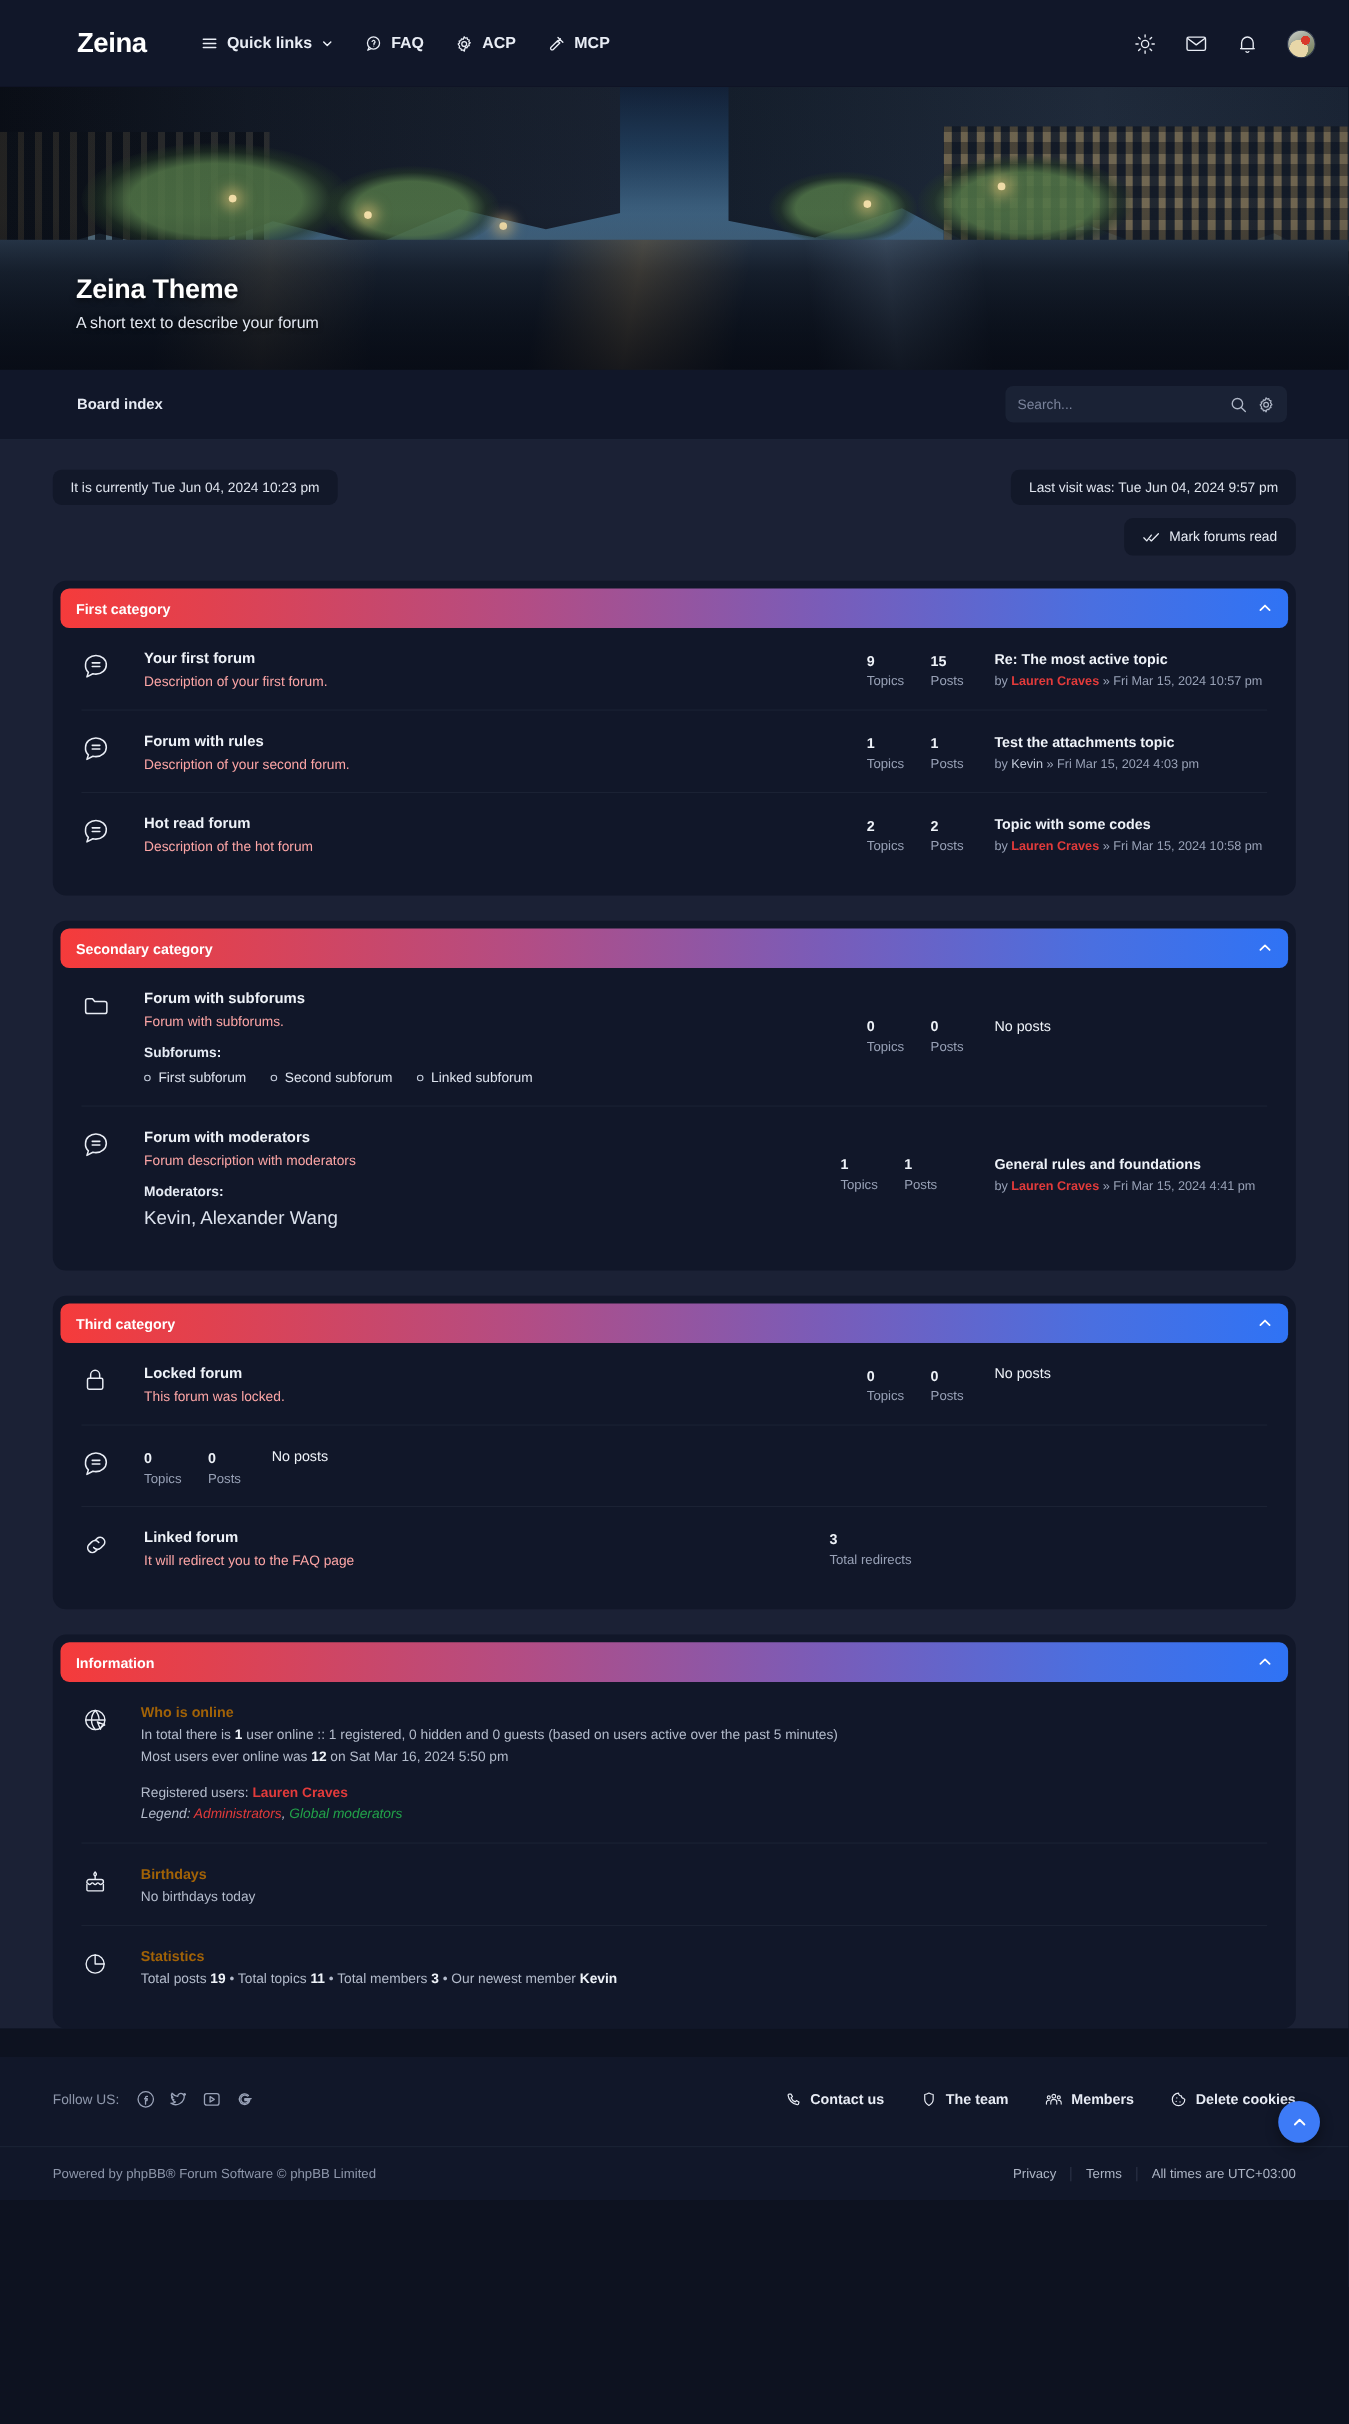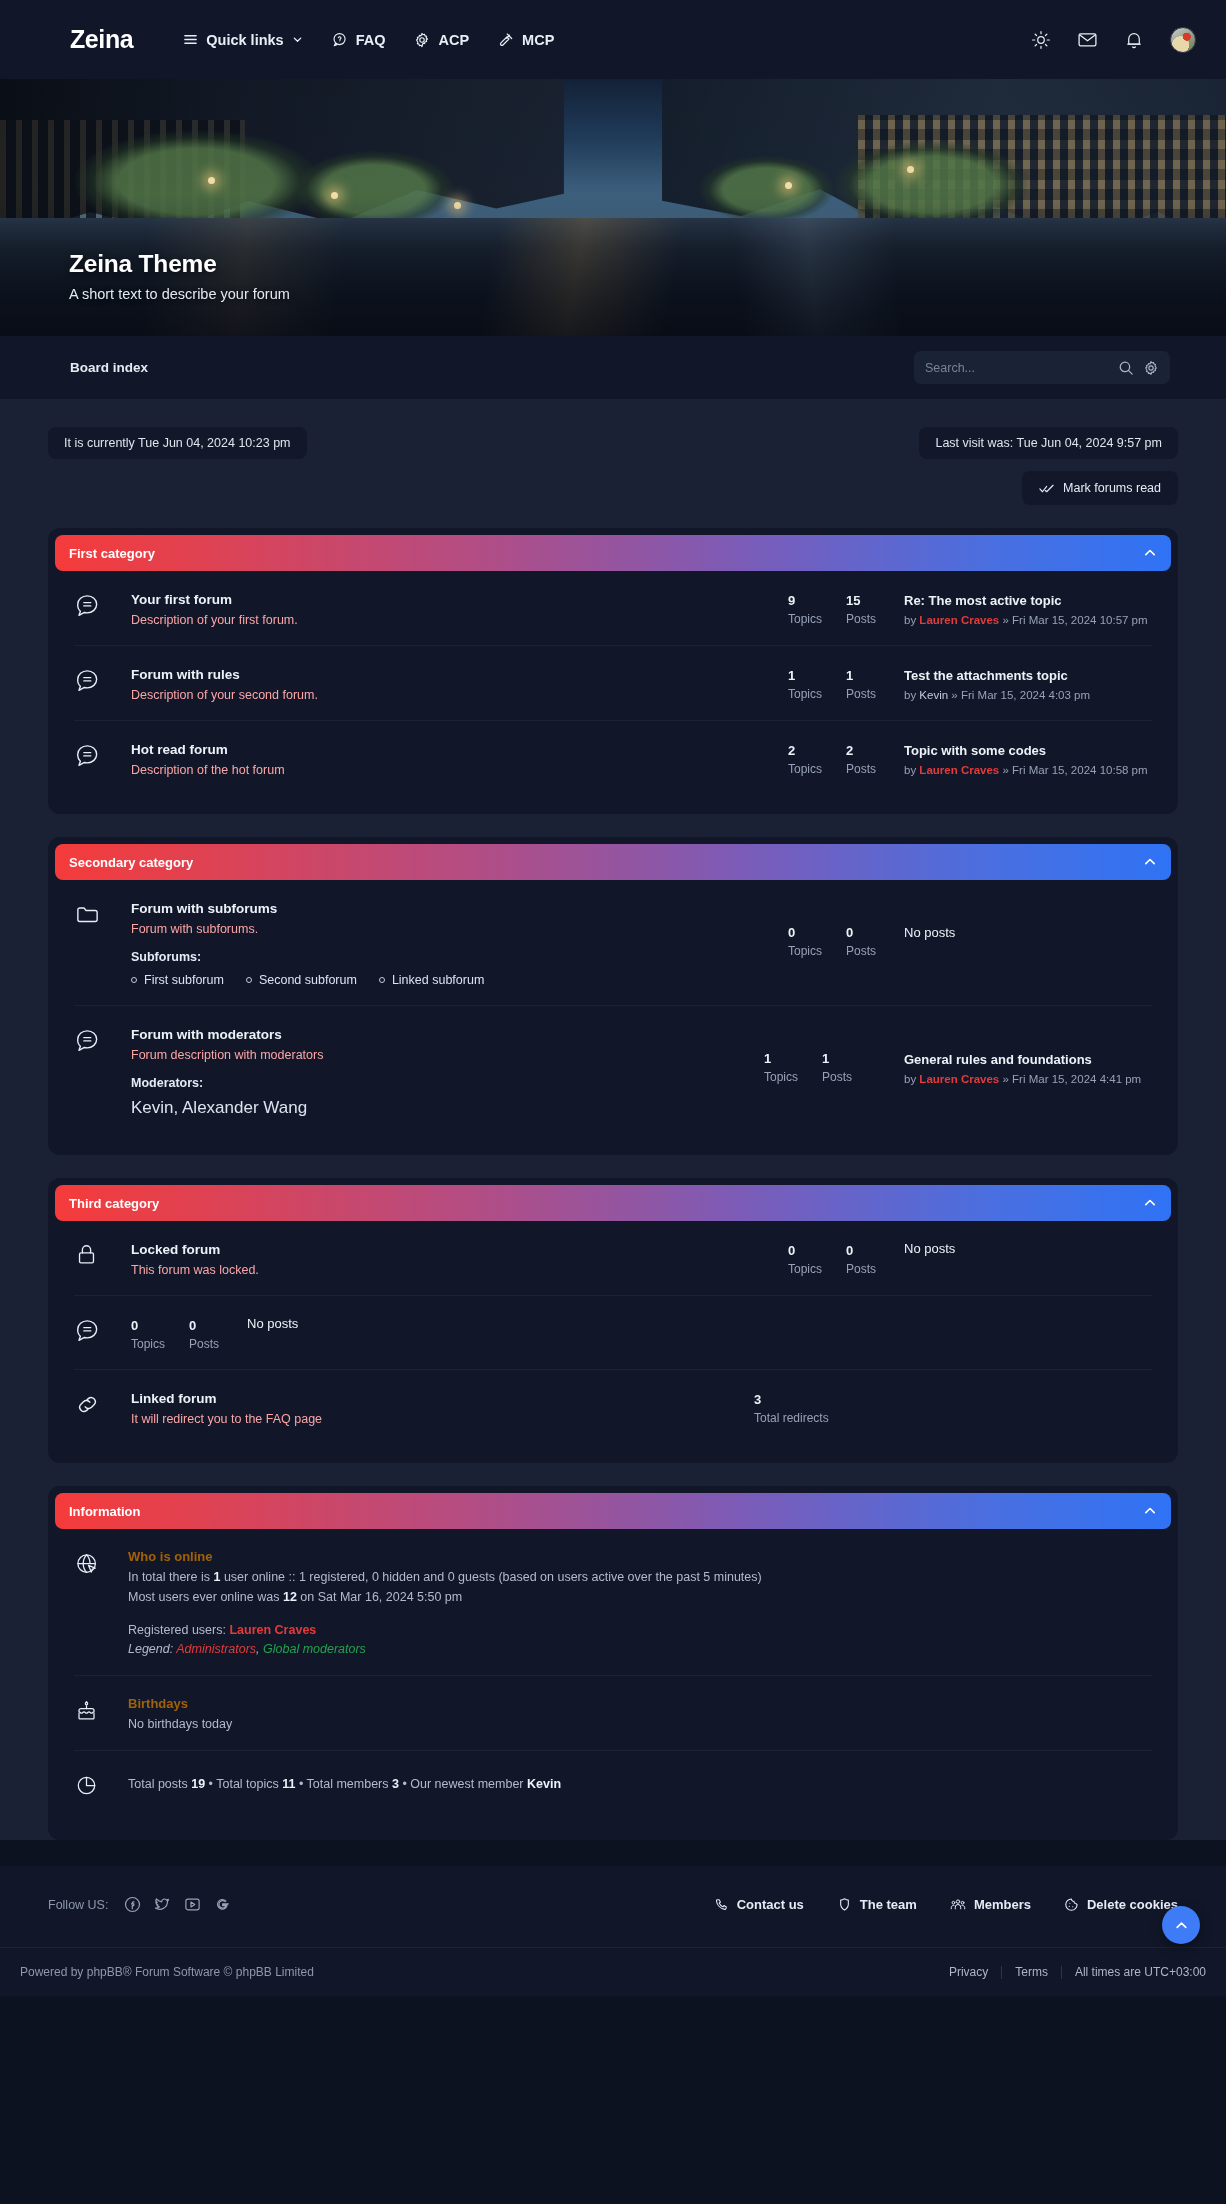--- a/index.html
+++ b/index.html
@@ -225,21 +225,21 @@
     margin-top: 26px;
   }
   .follow { display: flex; align-items: center; gap: 13px; }
   .follow-lbl { font-size: 12.5px; color: #8e97ab; margin-right: 3px; }
   .sico { cursor: pointer; display: inline-flex; }
   .footlinks { margin-left: auto; display: flex; align-items: center; gap: 33px; }
   .flink { display: flex; align-items: center; gap: 8px; font-size: 13px; color: #e7ebf4; cursor: pointer; font-weight: bold; }
   .footer-bot {
     background: #111729;
     border-top: 1px solid #1b2336;
-    padding: 17px 20px;
+    padding: 17px 48px;
     display: flex; align-items: center; text-align: center;
   }
   .copy { font-size: 12px; color: #8e97ab; }
   .legal { margin-left: auto; display: flex; align-items: center; gap: 0; }
   .legal a { font-size: 12px; color: #aeb6c6; padding: 0 13px; cursor: pointer; text-decoration: none; }
   .legal .sep { width: 1px; height: 13px; background: #2b3448; }
   .legal .tz { font-size: 12px; color: #aeb6c6; padding-left: 13px; }
   .totop {
     position: absolute; right: 26px; bottom: 52px;
     width: 38px; height: 38px; border-radius: 50%;
@@ -727,20 +727,21 @@
         </div>
 
         <div class="inforow">
           <div class="info-ico">
             <svg width="25" height="25" viewBox="0 0 28 28" fill="none" stroke="#e9edf5" stroke-width="1.4" stroke-linecap="round" stroke-linejoin="round">
               <path d="M23.2 14A9.2 9.2 0 1 1 14 4.8"></path>
               <path d="M14 4.8A9.2 9.2 0 0 1 23.2 14H14z"></path>
             </svg>
           </div>
           <div class="info-main">
+            <div class="info-title">Statistics</div>
             <div class="info-line">
               <span>Total posts </span><b>19</b><span> • Total topics </span><b>11</b><span> • Total members </span><b>3</b><span> • Our newest member </span><b>Kevin</b>
             </div>
           </div>
         </div>
 
       </div>
       <div class="panel-spacer"></div>
     </div>
 

